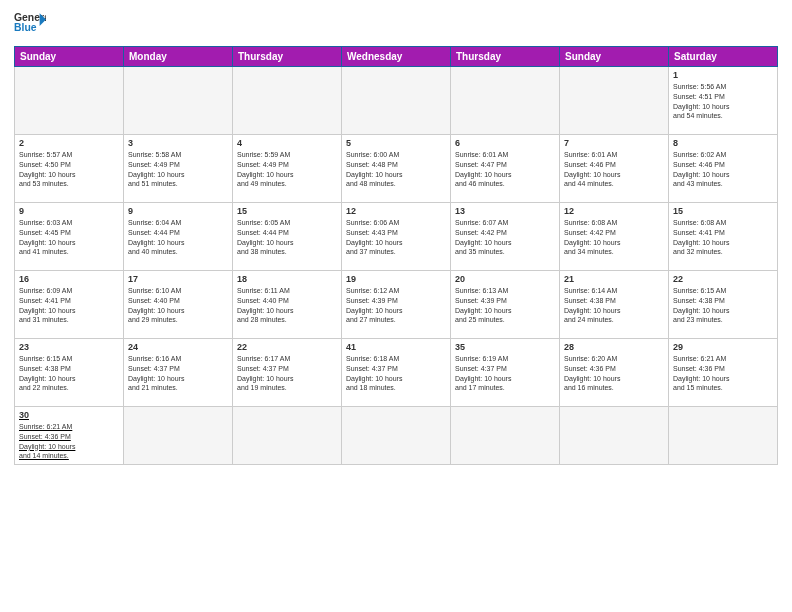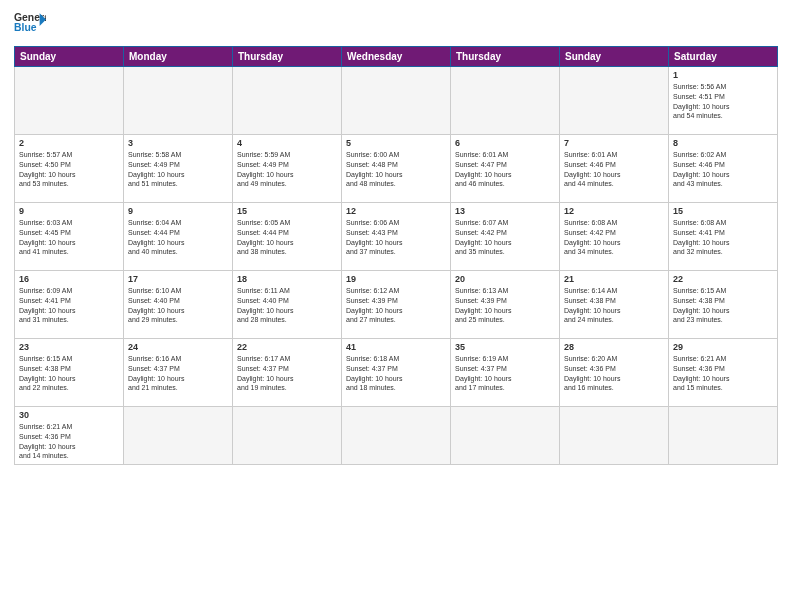--- a/index.html
+++ b/index.html
@@ -42,41 +42,42 @@
     .location {
       font-size: 14px;
       color: #555;
     }
     .calendar {
       width: 100%;
       border-collapse: collapse;
       font-size: 7.5px;
     }
     .calendar th {
-      background: #701a75;
+      background: #a21caf;
       color: #fff;
       text-align: left;
       padding: 4px 5px;
       font-size: 10px;
       font-weight: bold;
       border: 1px solid #1a60a0;
     }
     .calendar td {
       border: 1px solid #ccc;
       vertical-align: top;
       padding: 3px 4px;
       width: calc(100% / 7);
       height: 68px;
       background: #fff;
     }
     .calendar td.empty {
       background: #f5f5f5;
     }
     .calendar td.last-row {
       height: 58px;
+      text-decoration: underline;
     }
     .day-num {
       font-size: 9px;
       font-weight: bold;
       color: #333;
       margin-bottom: 2px;
     }
     .day-info {
       font-size: 7px;
       color: #333;

